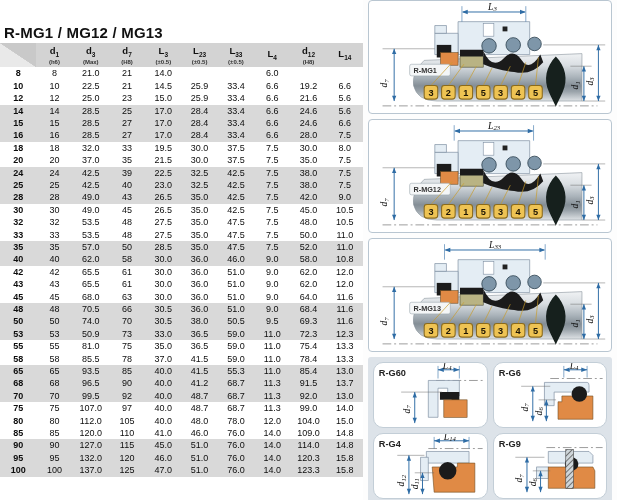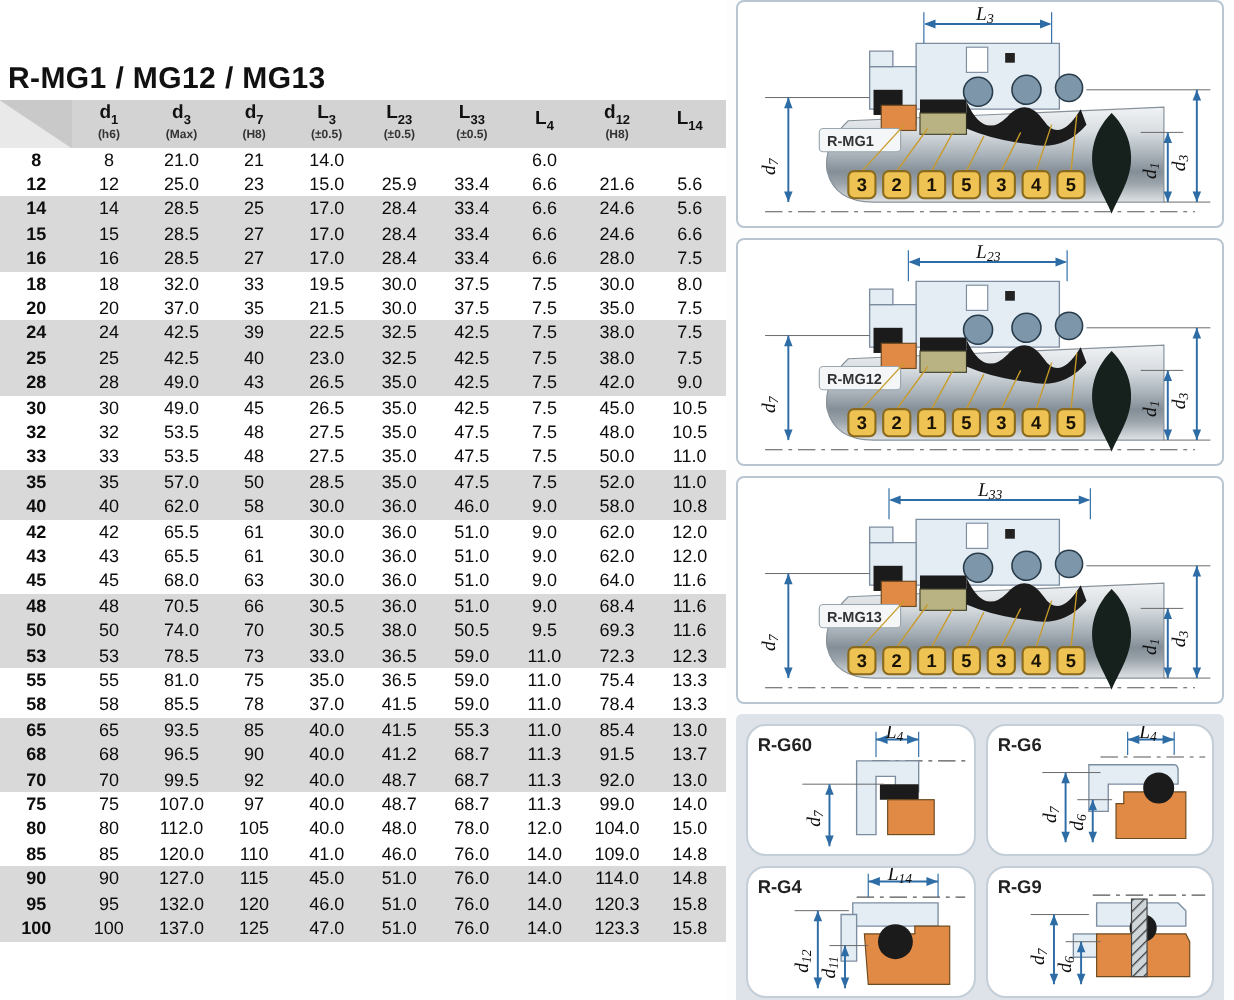--- a/index.html
+++ b/index.html
@@ -80,20 +80,32 @@
             <td>21.0</td>
             <td>21</td>
             <td>14.0</td>
             <td></td>
             <td></td>
             <td>6.0</td>
             <td></td>
             <td></td>
           </tr>
           <tr>
+            <td class="size">10</td>
+            <td>10</td>
+            <td>22.5</td>
+            <td>21</td>
+            <td>14.5</td>
+            <td>25.9</td>
+            <td>33.4</td>
+            <td>6.6</td>
+            <td>19.2</td>
+            <td>6.6</td>
+          </tr>
+          <tr>
             <td class="size">12</td>
             <td>12</td>
             <td>25.0</td>
             <td>23</td>
             <td>15.0</td>
             <td>25.9</td>
             <td>33.4</td>
             <td>6.6</td>
             <td>21.6</td>
             <td>5.6</td>
@@ -310,21 +322,21 @@
             <td>30.5</td>
             <td>38.0</td>
             <td>50.5</td>
             <td>9.5</td>
             <td>69.3</td>
             <td>11.6</td>
           </tr>
           <tr class="band">
             <td class="size">53</td>
             <td>53</td>
-            <td>78.5</td>
+            <td>50.9</td>
             <td>73</td>
             <td>33.0</td>
             <td>36.5</td>
             <td>59.0</td>
             <td>11.0</td>
             <td>72.3</td>
             <td>12.3</td>
           </tr>
           <tr>
             <td class="size">55</td>

